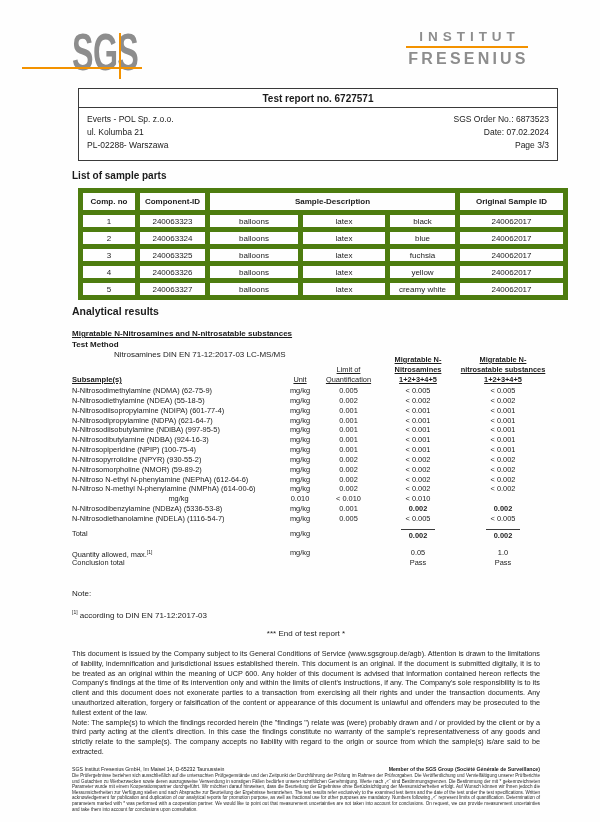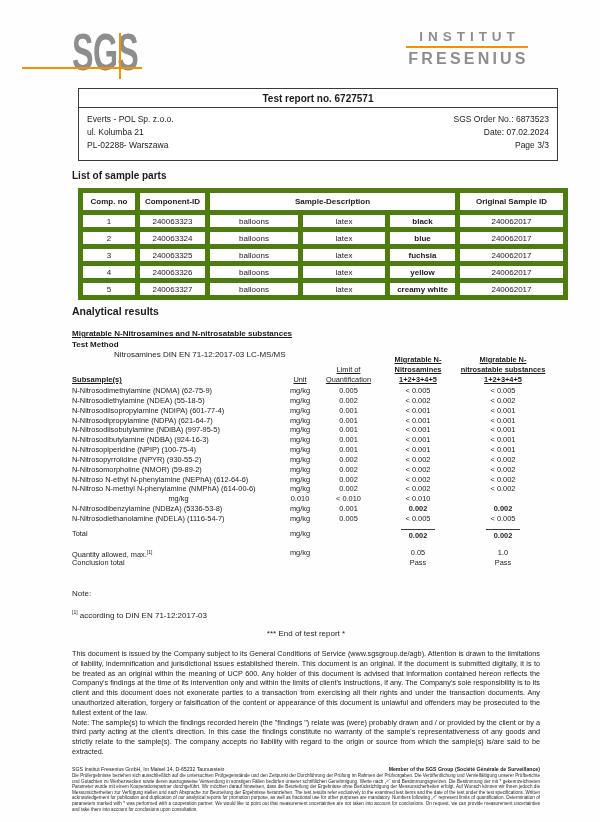--- a/index.html
+++ b/index.html
@@ -24,21 +24,21 @@
   .meta-right { text-align:right; }
 
   
   .sample-heading { position:absolute; left:72px; top:170px; font-weight:bold; font-size:10px; }
   .sample-table { position:absolute; left:78px; top:188px; border-collapse:collapse; font-size:8px; }
   .sample-table th, .sample-table td { border:5px solid #4d7c0f; text-align:center; vertical-align:middle; }
   .sample-table th { font-weight:bold; height:22px; padding:2px 4px; }
   .sample-table td { height:17px; padding:1px 4px; }
   .sample-table .sc0 { width:57px; } .sample-table .sc1 { width:70px; }
   .sample-table .sc2 { width:93px; } .sample-table .sc3 { width:87px; }
-  .sample-table .sc4 { width:70px;font-weight:bold; } .sample-table .sc5 { width:108px; }
+  .sample-table .sc4 { width:70px; } .sample-table .sc5 { width:108px; }
 
   
   .analytical-heading { position:absolute; left:72px; top:305px; font-weight:bold; font-size:10.5px; }
   .analytical-subtitle { position:absolute; left:72px; top:329px; font-weight:bold; font-size:8px; text-decoration:underline; }
   .test-method-label { position:absolute; left:72px; top:340px; font-weight:bold; font-size:8px; }
   .test-method { position:absolute; left:72px; top:350px; font-size:8px;padding-left:42px; }
 
   .grid5 { display:grid; grid-template-columns:213px 30px 67px 72px 98px; width:480px; }
   .results-header { position:absolute; left:72px; top:353px; }
   .hcell { display:flex; flex-direction:column; justify-content:flex-end; align-items:center;

